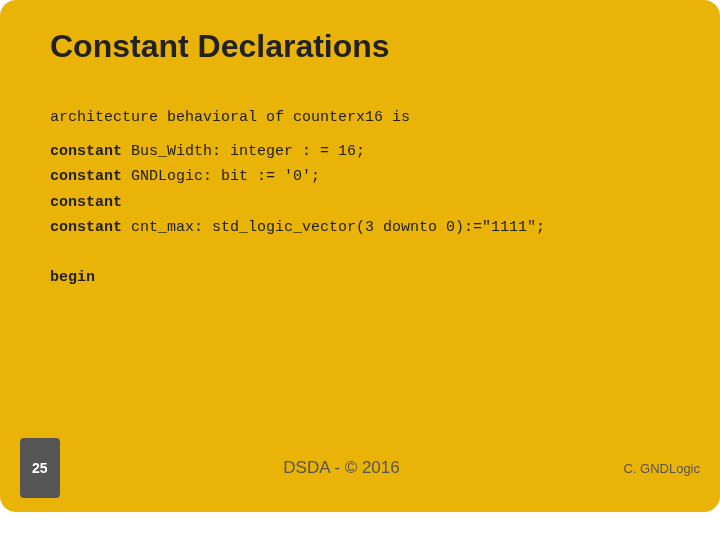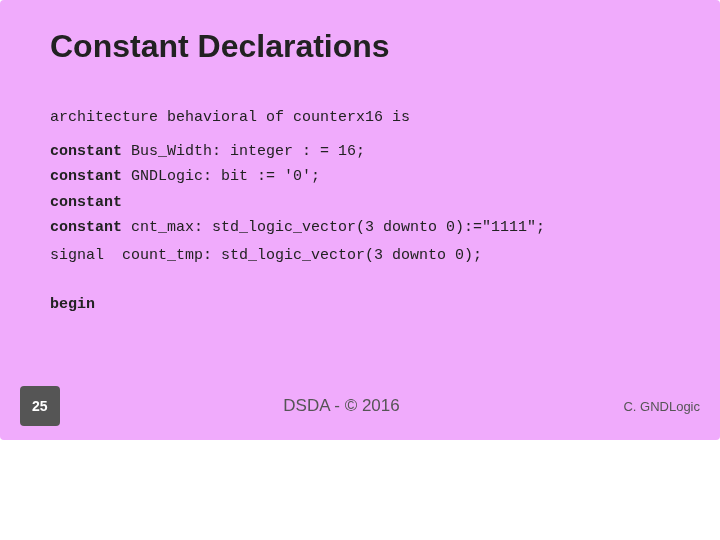--- a/index.html
+++ b/index.html
@@ -11,23 +11,23 @@
     body {
       width: 720px;
       height: 540px;
       background: #ffffff;
       font-family: Arial, sans-serif;
       overflow: hidden;
     }
 
     .slide {
       width: 720px;
-      height: 440px;
-      background: #f0abfc;
-      border-radius: 4px;
+      height: 512px;
+      background: #eab308;
+      border-radius: 16px;
       position: relative;
       display: flex;
       flex-direction: column;
     }
 
     .slide-title {
       font-size: 32px;
       font-weight: bold;
       color: #222222;
       padding: 28px 50px 20px 50px;
@@ -73,21 +73,21 @@
       justify-content: space-between;
       padding: 10px 20px 14px 20px;
       border-top: none;
     }
 
     .slide-number {
       background: #555555;
       color: #ffffff;
       font-size: 14px;
       font-weight: bold;
-      padding: 12px 12px;
+      padding: 22px 12px;
       border-radius: 4px;
       min-width: 36px;
       text-align: center;
     }
 
     .footer-center {
       font-size: 17px;
       color: #555555;
     }
 
@@ -118,23 +118,20 @@
       </div>
 
       <div class="code-line">
         <span class="kw-bold">constant</span>
       </div>
 
       <div class="code-line">
         <span class="kw-bold">constant</span><span> cnt_max: std_logic_vector(3 downto 0):="1111";</span>
       </div>
 
-      <div class="code-line" style="margin-top:2px;">
-        <span>signal</span><span>  count_tmp: std_logic_vector(3 downto 0);</span>
-      </div>
 
       <div class="code-line begin-line">
         <span class="kw-bold">begin</span>
       </div>
 
     </div>
   </div>
 
   <div class="slide-footer">
     <div class="slide-number">25</div>

